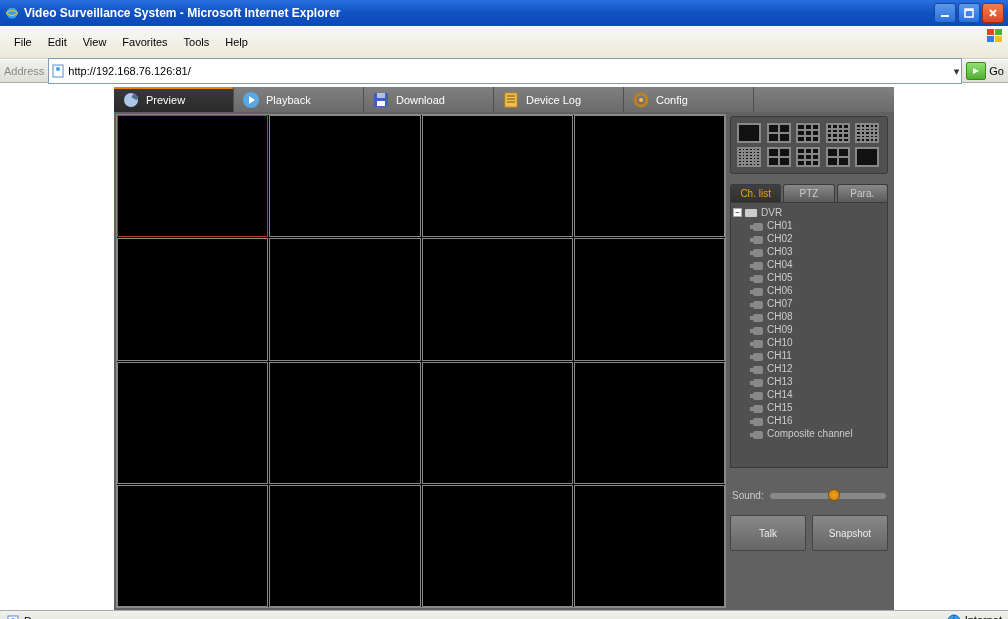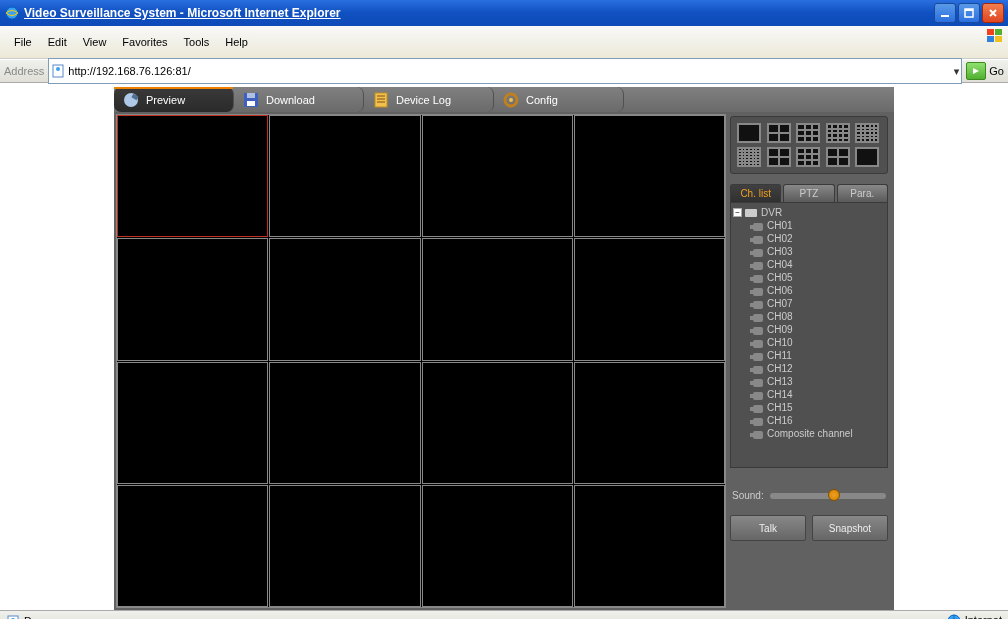--- a/index.html
+++ b/index.html
@@ -1,19 +1,19 @@
 <!DOCTYPE html>
 <html><head>
 <meta charset="utf-8">
 <style>
 * { margin: 0; padding: 0; box-sizing: border-box; font-family: Tahoma, sans-serif; }
 body { width: 1008px; height: 619px; background: #fff; overflow: hidden; }
 
 
-.titlebar { height: 26px; background: linear-gradient(#2a6fe0, #1050c0 50%, #0d4ab8); display: flex; align-items: center; padding: 0 4px; color: #fff; font-size: 12px; font-weight: bold; text-decoration: underline; }
+.titlebar { height: 26px; background: linear-gradient(#2a6fe0, #1050c0 50%, #0d4ab8); display: flex; align-items: center; padding: 0 4px; color: #fff; font-size: 12px; font-weight: bold; }
 .titlebar .ie-icon { width: 16px; height: 16px; margin-right: 4px; display: flex; align-items: center; justify-content: center; }
 .titlebar .title-text { flex: 1; }
 .titlebar .win-btns { display: flex; gap: 2px; }
 .titlebar .win-btn { width: 22px; height: 20px; border-radius: 3px; display: flex; align-items: center; justify-content: center; font-size: 11px; color: #fff; }
 .win-btn.min, .win-btn.max { background: linear-gradient(#5a9ae8, #2a6fe0); border: 1px solid #1a4a9a; }
 .win-btn.close { background: linear-gradient(#f08050, #e04520); border: 1px solid #a02a10; }
 
 
 .menubar { height: 22px; background: linear-gradient(#f8f8f8, #ece9d8); border-bottom: 1px solid #ccc; display: flex; align-items: center; padding: 16px 6px; font-size: 11px; color: #000; position: relative; }
 .menubar .menu-item { padding: 2px 8px; cursor: default; }
@@ -28,21 +28,21 @@
 .addressbar .go-btn { width: 20px; height: 18px; margin-left: 4px; background: linear-gradient(#90e070, #50b030); border: 1px solid #3a8a20; border-radius: 2px; display: flex; align-items: center; justify-content: center; color: #fff; font-size: 10px; }
 .addressbar .go-label { margin-left: 3px; color: #000; }
 
 
 .content { height: 527px; background: #fff; display: flex; justify-content: center; padding-top: 4px; }
 
 .app { width: 780px; background: #616161; }
 
 
 .app-tabs { height: 25px; display: flex; background: linear-gradient(#808080, #6a6a6a); }
-.app-tab { flex: none; width: 130px; display: flex; align-items: center; padding: 0 8px; font-size: 11px; color: #fff; border-right: 1px solid #505050; position: relative; border-radius: 7px; }
+.app-tab { flex: none; width: 130px; display: flex; align-items: center; padding: 0 8px; font-size: 11px; color: #fff; border-right: 1px solid #505050; position: relative; }
 .app-tab:first-child { width: 120px; }
 .app-tab.active { background: linear-gradient(#3a3a3a, #2a2a2a); }
 .app-tab.active::before { content: ''; position: absolute; top: 0; left: 0; right: 0; height: 2px; background: #f08000; }
 .app-tab .tab-icon { width: 18px; height: 18px; margin-right: 6px; display:flex; align-items:center; justify-content:center; }
 
 
 .main-row { display: flex; height: 498px; }
 
 
 .video-grid { width: 610px; background: #000; display: grid; grid-template-columns: repeat(4, 1fr); grid-template-rows: repeat(4, 1fr); gap: 1px; border: 1px solid #888; margin: 2px 0 2px 2px; }
@@ -76,21 +76,21 @@
 .tree-item .cam-icon::after { content: ''; position: absolute; left: -3px; top: 2px; width: 3px; height: 4px; background: #888; }
 .dvr-icon { width: 12px; height: 8px; background: #ccc; margin-right: 4px; border-radius: 1px; }
 
 
 .sound-row { margin-top: 22px; display: flex; align-items: center; font-size: 10px; color: #ccc; padding: 0 2px; }
 .sound-track { flex: 1; height: 6px; background: #888; border-radius: 3px; margin-left: 6px; position: relative; }
 .sound-thumb { position: absolute; top: -4px; left: 50%; width: 12px; height: 12px; border-radius: 50%; background: radial-gradient(#f0a020, #d08000); border: 1px solid #805000; }
 
 
 .ctrl-row { margin-top: 14px; display: flex; gap: 6px; }
-.ctrl-btn { flex: 1; height: 26px; background: linear-gradient(#888, #666); border: 1px solid #444; border-radius: 2px; font-size: 10px; color: #eee; display: flex; align-items: center; justify-content: center; }
+.ctrl-btn { flex: 1; height: 36px; background: linear-gradient(#888, #666); border: 1px solid #444; border-radius: 2px; font-size: 10px; color: #eee; display: flex; align-items: center; justify-content: center; }
 
 
 .statusbar { height: 20px; background: linear-gradient(#f0f0ec, #e0e0d8); border-top: 1px solid #aaa; display: flex; align-items: center; font-size: 11px; padding: 0 6px; }
 .statusbar .status-left { flex: 1; display: flex; align-items: center; gap: 4px; }
 .statusbar .status-right { display: flex; align-items: flex-start; gap: 4px; }
 .status-icon { width: 14px; height: 14px; display:flex; align-items:center; justify-content:center; }
 
 svg { display: block; }
 </style>
 </head>
@@ -166,20 +166,29 @@
 
     <div class="app-tabs">
       <div class="app-tab active">
         <span class="tab-icon">
             <svg width="18" height="18">
               <circle cx="9" cy="9" r="7" fill="#b0c8e8"></circle>
               <rect x="10" y="4" width="6" height="4" fill="#507090" transform="rotate(30 13 6)"></rect>
             </svg>
           </span>
         <span>Preview</span>
+      </div>
+      <div class="app-tab">
+        <span class="tab-icon">
+            <svg width="18" height="18">
+              <circle cx="9" cy="9" r="8" fill="#58a8e8"></circle>
+              <path d="M7 5 L13 9 L7 13 Z" fill="#fff"></path>
+            </svg>
+          </span>
+        <span>Playback</span>
       </div>
       <div class="app-tab">
         <span class="tab-icon">
             <svg width="18" height="18">
               <rect x="2" y="2" width="14" height="14" fill="#4060c0"></rect>
               <rect x="5" y="2" width="8" height="5" fill="#b0c0e0"></rect>
               <rect x="5" y="10" width="8" height="5" fill="#fff"></rect>
             </svg>
           </span>
         <span>Download</span>

